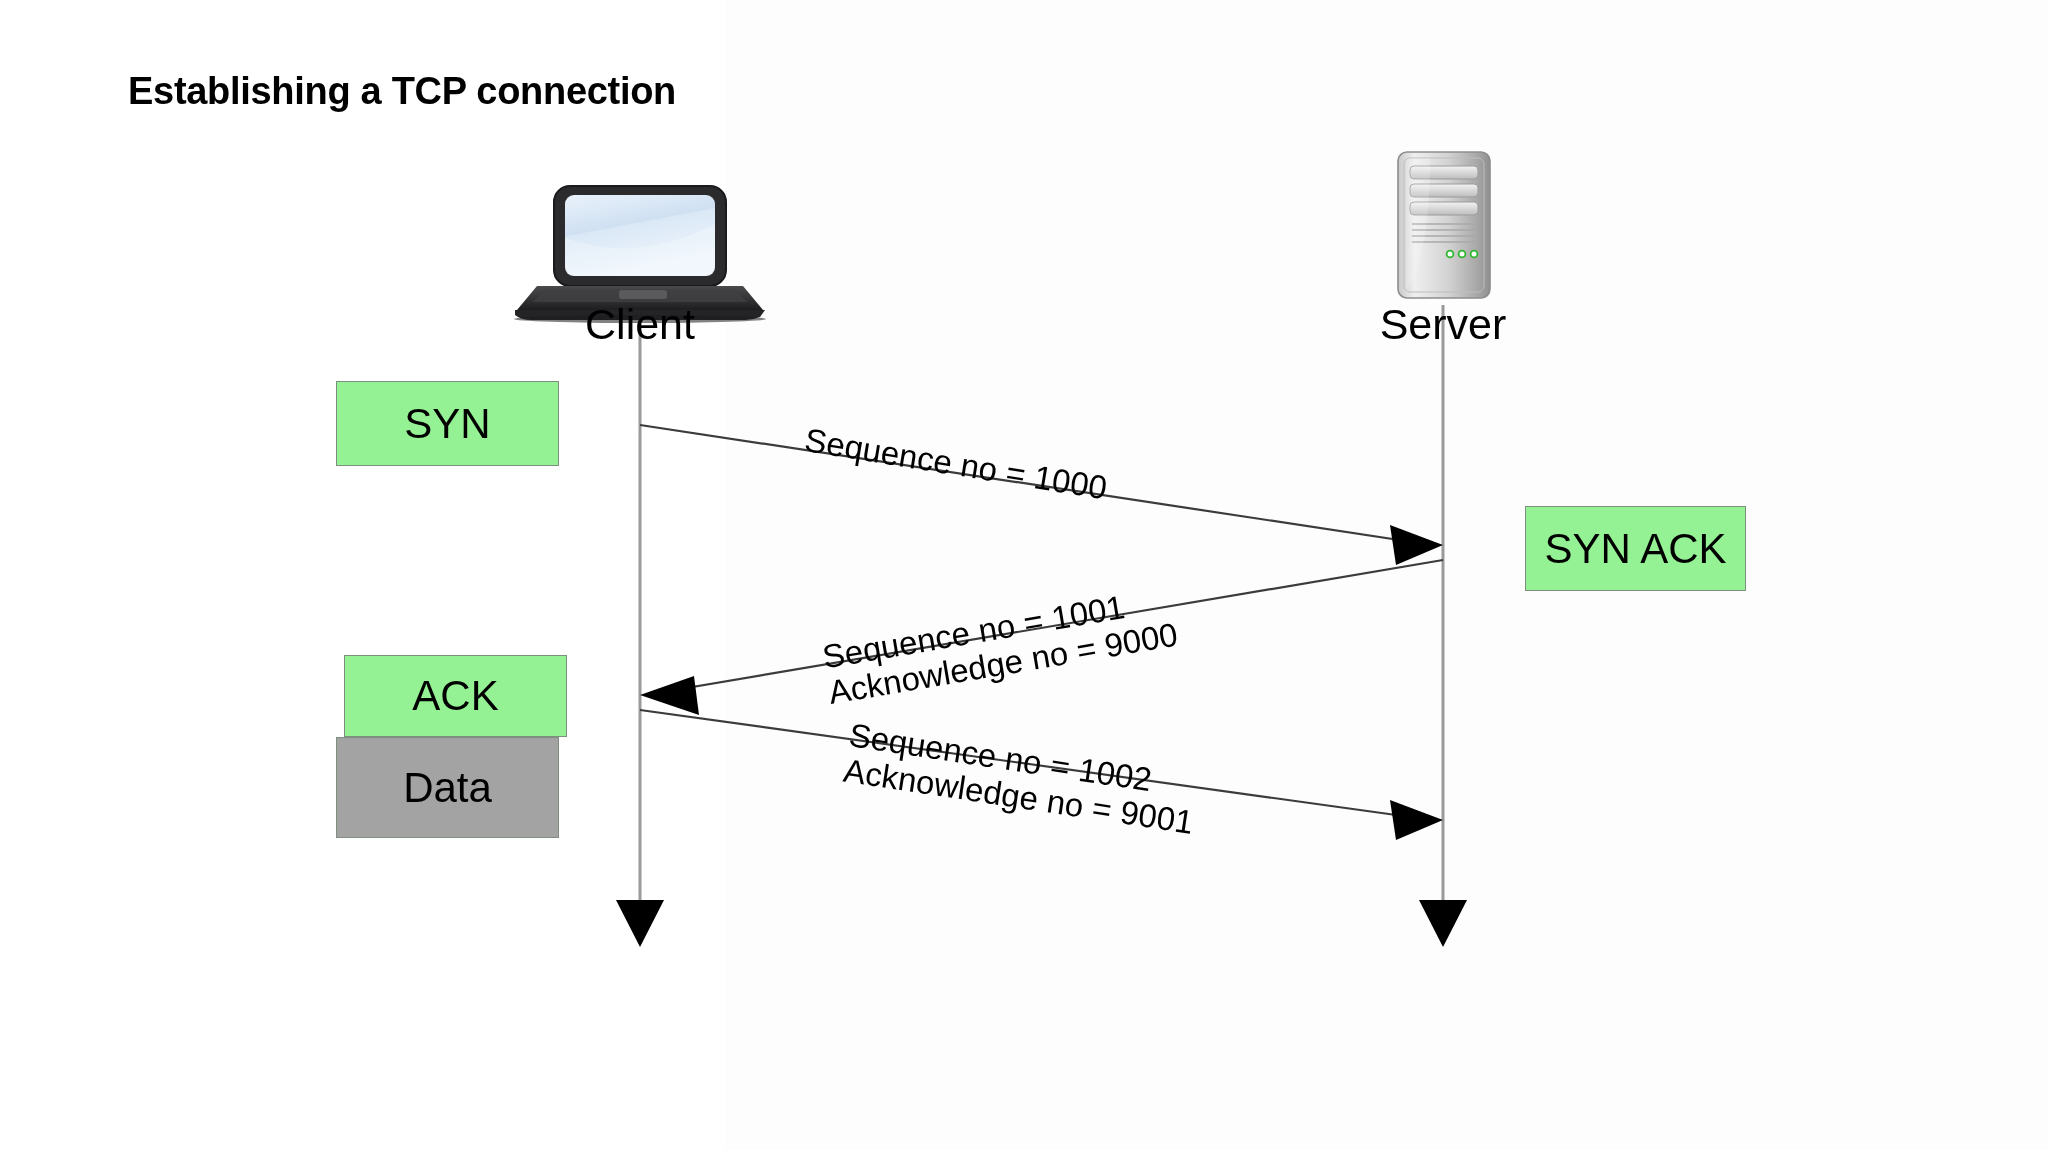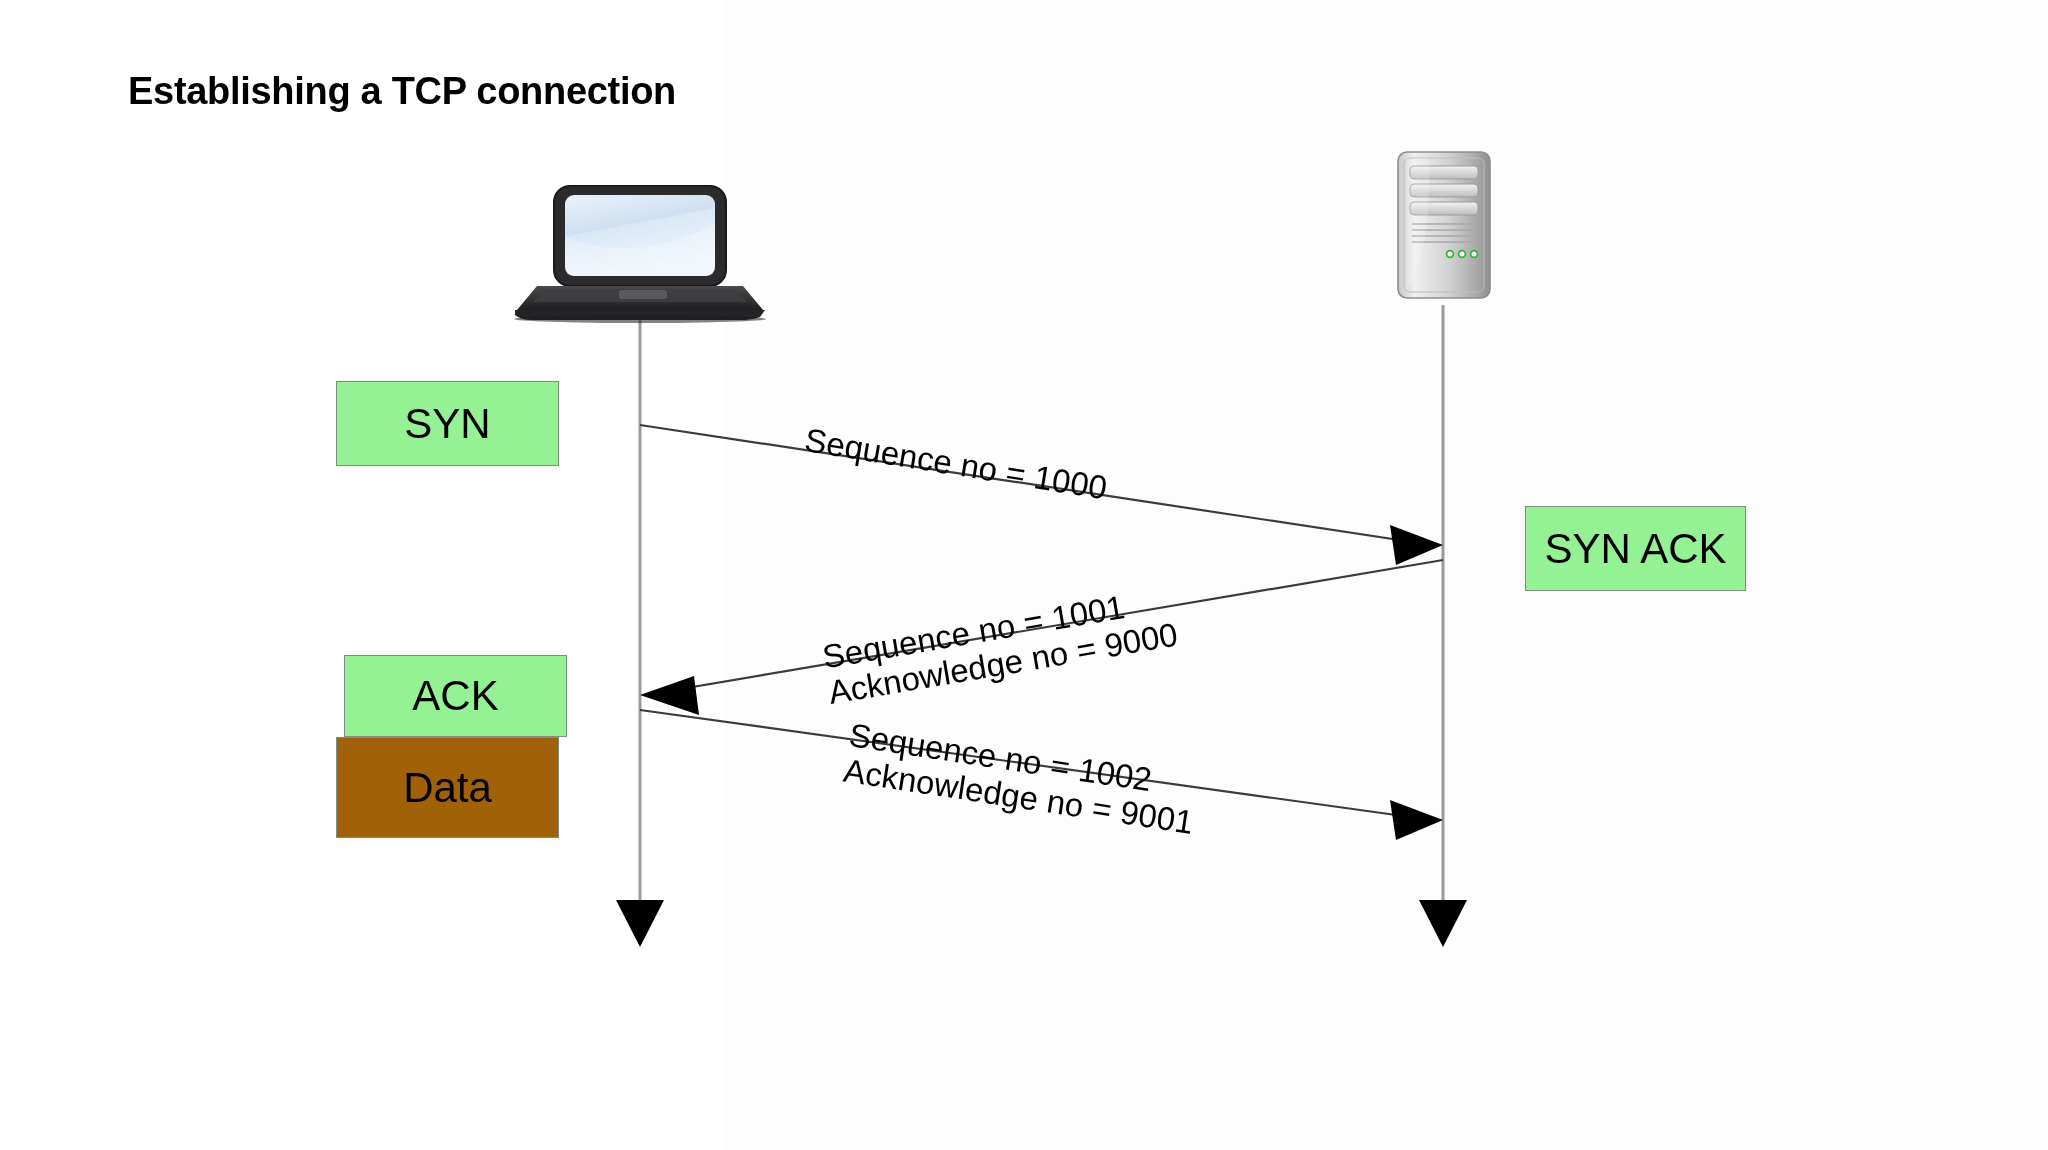--- a/index.html
+++ b/index.html
@@ -52,21 +52,21 @@
     align-items: center;
     justify-content: center;
     font-size: 42px;
     color: #000000;
     line-height: 1;
   }
   .flagbox.green { background: #94f294; }
   .flagbox.red   { background: #f49a9a; }
   #box-syn     { left: 336px; top: 381px;  width: 223px; height: 85px; }
   #box-ack     { left: 336px; top: 655px;  width: 223px; height: 82px; margin-left: 8px; }
-  #box-data    { left: 336px; top: 737px;  width: 223px; height: 101px; background:#a16207; }
+  #box-data    { left: 336px; top: 737px;  width: 223px; height: 101px; background:#a3a3a3; }
   #box-synack  { left: 1525px; top: 506px; width: 221px; height: 85px; }
 
   
   .node-label {
     position: absolute;
     font-size: 43px;
     color: #000000;
     white-space: nowrap;
     text-align: center;
   }
@@ -179,20 +179,22 @@
       <line x1="16" y1="92" x2="80" y2="92" stroke="#a8a8a8" stroke-width="1.4"></line>
 
       <circle cx="54" cy="104" r="3.4" fill="#ffffff" stroke="#2eb82e" stroke-width="1.8"></circle>
       <circle cx="66" cy="104" r="3.4" fill="#ffffff" stroke="#2eb82e" stroke-width="1.8"></circle>
       <circle cx="78" cy="104" r="3.4" fill="#ffffff" stroke="#2eb82e" stroke-width="1.8"></circle>
 
       <path d="M10 140 Q 34 108 34 8 L14 8 Q 10 8 10 14 Z" fill="#ffffff" opacity="0.18"></path>
     </g>
   </svg>
 
+  <div class="node-label" id="label-client">Client</div>
+  <div class="node-label" id="label-server">Server</div>
 
   <div class="flagbox green" id="box-syn">SYN</div>
 
   <div class="flagbox green" id="box-synack">SYN ACK</div>
 
   <div class="flagbox green" id="box-ack">ACK</div>
 
   <div class="flagbox red" id="box-data">Data</div>
 
   <div class="msg-caption" id="cap-msg1">

